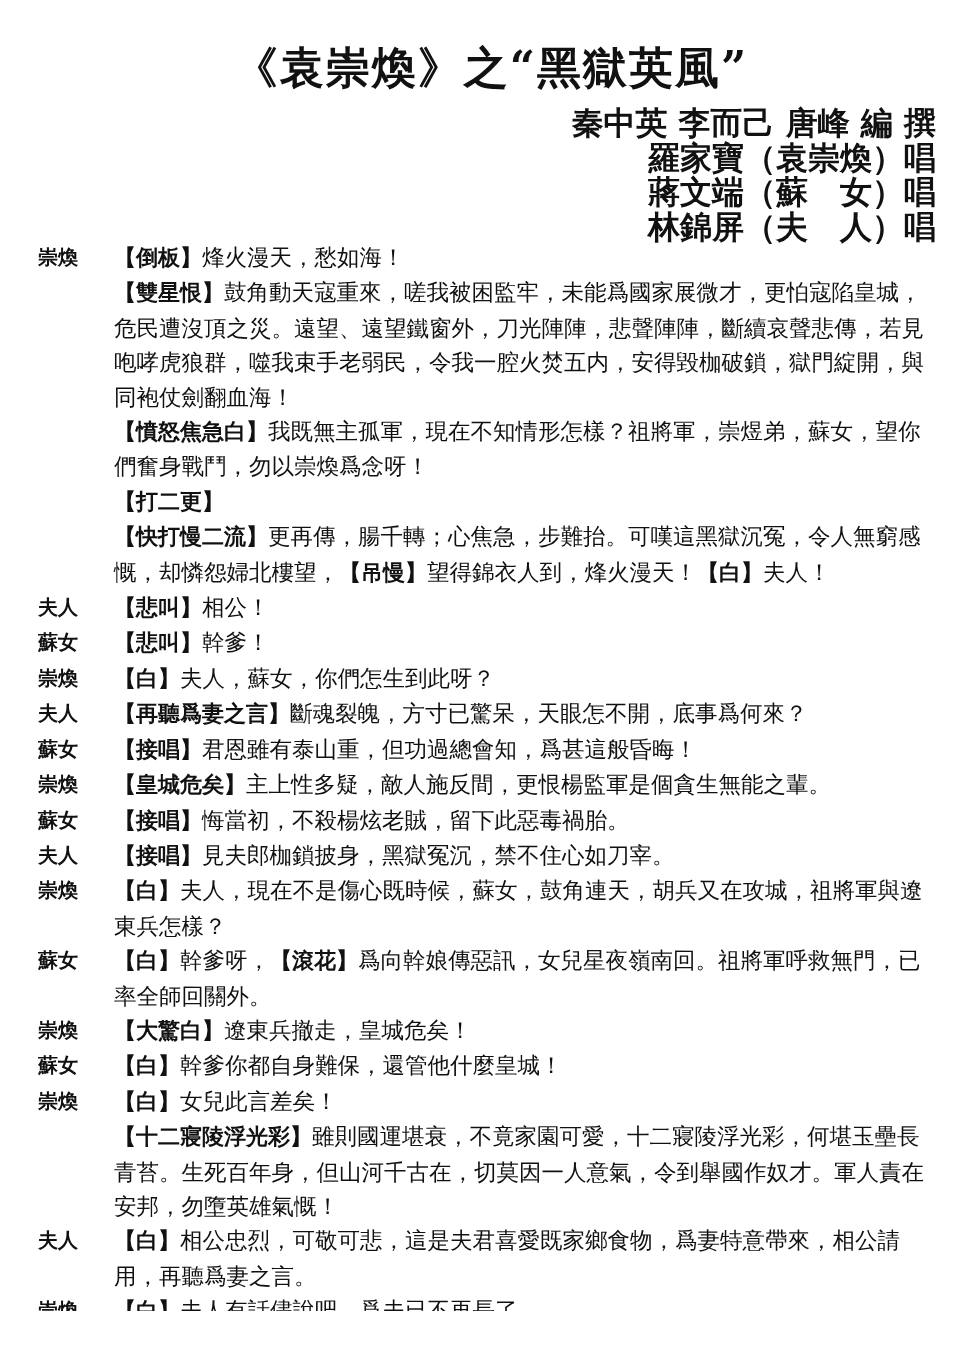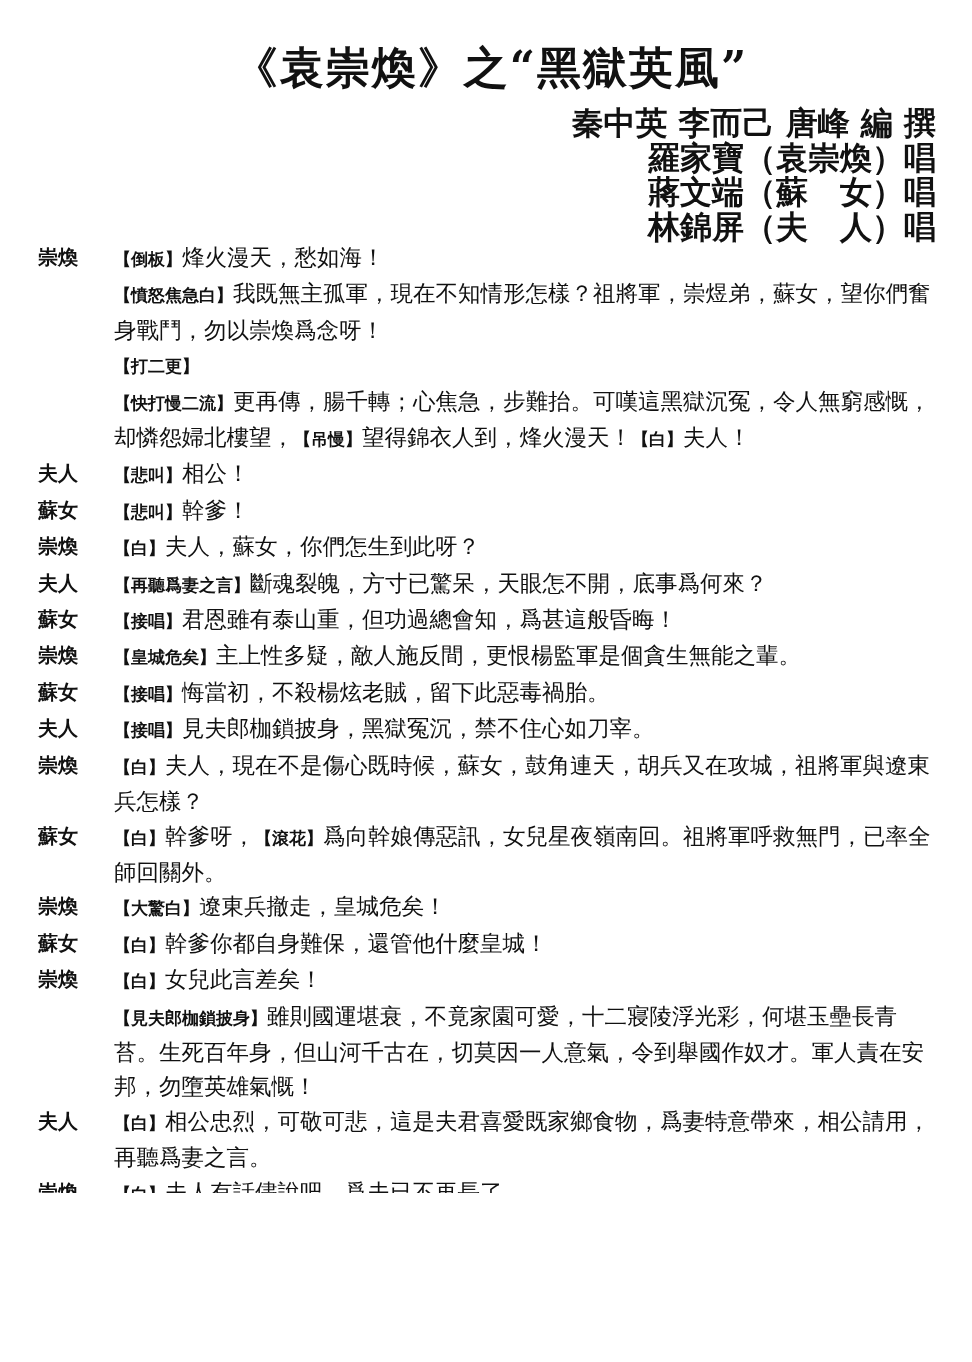--- a/index.html
+++ b/index.html
@@ -60,21 +60,21 @@
       font-size: 20px;
     }
     .speech {
       flex: 1 1 auto;
       width: 820px;
     }
     .para { display: block; }
     .cue {
       font-weight: bold;
       font-family: "DejaVu Sans", "Liberation Sans", sans-serif;
-      font-size: 17px;
+      font-size: 22px;
     }
     .cut {
       height: 18px;
       overflow: hidden;
     }
   </style>
 </head>
 <body>
 
 <div class="page">
@@ -85,20 +85,21 @@
     <div class="line">羅家寶（袁崇煥）唱</div>
     <div class="line">蔣文端（蘇　女）唱</div>
     <div class="line">林錦屏（夫　人）唱</div>
   </div>
 
   <div class="script" id="script">
       <div class="entry">
         <div class="speaker">崇煥</div>
         <div class="speech">
           <span class="para"><span class="cue">【倒板】</span><span class="lyric">烽火漫天，愁如海！</span></span>
+          <span class="para"><span class="cue">【雙星恨】</span><span class="lyric">鼓角動天寇重來，嗟我被困監牢，未能爲國家展微才，更怕寇陷皇城，危民遭沒頂之災。遠望、遠望鐵窗外，刀光陣陣，悲聲陣陣，斷續哀聲悲傳，若見咆哮虎狼群，噬我束手老弱民，令我一腔火焚五内，安得毀枷破鎖，獄門綻開，與同袍仗劍翻血海！</span></span>
           <span class="para"><span class="cue">【憤怒焦急白】</span><span class="lyric">我既無主孤軍，現在不知情形怎樣？祖將軍，崇煜弟，蘇女，望你們奮身戰鬥，勿以崇煥爲念呀！</span></span>
           <span class="para"><span class="cue">【打二更】</span></span>
           <span class="para"><span class="cue">【快打慢二流】</span><span class="lyric">更再傳，腸千轉；心焦急，步難抬。可嘆這黑獄沉冤，令人無窮感慨，却憐怨婦北樓望，</span><span class="cue">【吊慢】</span><span class="lyric">望得錦衣人到，烽火漫天！</span><span class="cue">【白】</span><span class="lyric">夫人！</span></span>
         </div>
       </div>
       <div class="entry">
         <div class="speaker">夫人</div>
         <div class="speech">
           <span class="para"><span class="cue">【悲叫】</span><span class="lyric">相公！</span></span>
         </div>
@@ -166,21 +167,21 @@
       <div class="entry">
         <div class="speaker">蘇女</div>
         <div class="speech">
           <span class="para"><span class="cue">【白】</span><span class="lyric">幹爹你都自身難保，還管他什麼皇城！</span></span>
         </div>
       </div>
       <div class="entry">
         <div class="speaker">崇煥</div>
         <div class="speech">
           <span class="para"><span class="cue">【白】</span><span class="lyric">女兒此言差矣！</span></span>
-          <span class="para"><span class="cue">【見夫郎枷鎖披身】</span><span class="lyric">雖則國運堪衰，不竟家園可愛，十二寢陵浮光彩，何堪玉壘長青苔。生死百年身，但山河千古在，切莫因一人意氣，令到舉國作奴才。軍人責在安邦，勿墮英雄氣慨！</span></span>
+          <span class="para"><span class="cue">【十二寢陵浮光彩】</span><span class="lyric">雖則國運堪衰，不竟家園可愛，十二寢陵浮光彩，何堪玉壘長青苔。生死百年身，但山河千古在，切莫因一人意氣，令到舉國作奴才。軍人責在安邦，勿墮英雄氣慨！</span></span>
         </div>
       </div>
       <div class="entry">
         <div class="speaker">夫人</div>
         <div class="speech">
           <span class="para"><span class="cue">【白】</span><span class="lyric">相公忠烈，可敬可悲，這是夫君喜愛既家鄉食物，爲妻特意帶來，相公請用，再聽爲妻之言。</span></span>
         </div>
       </div>
       <div class="entry cut">
         <div class="speaker">崇煥</div>

